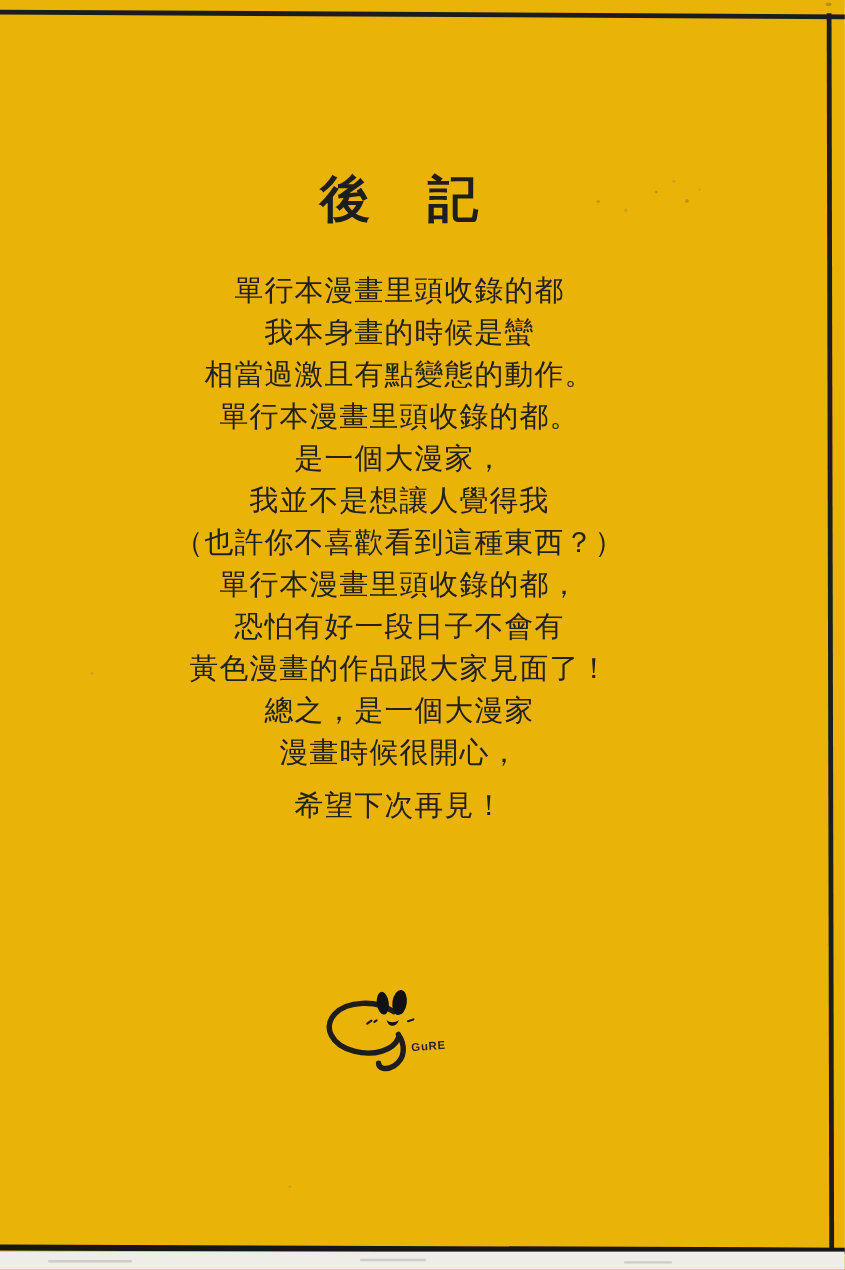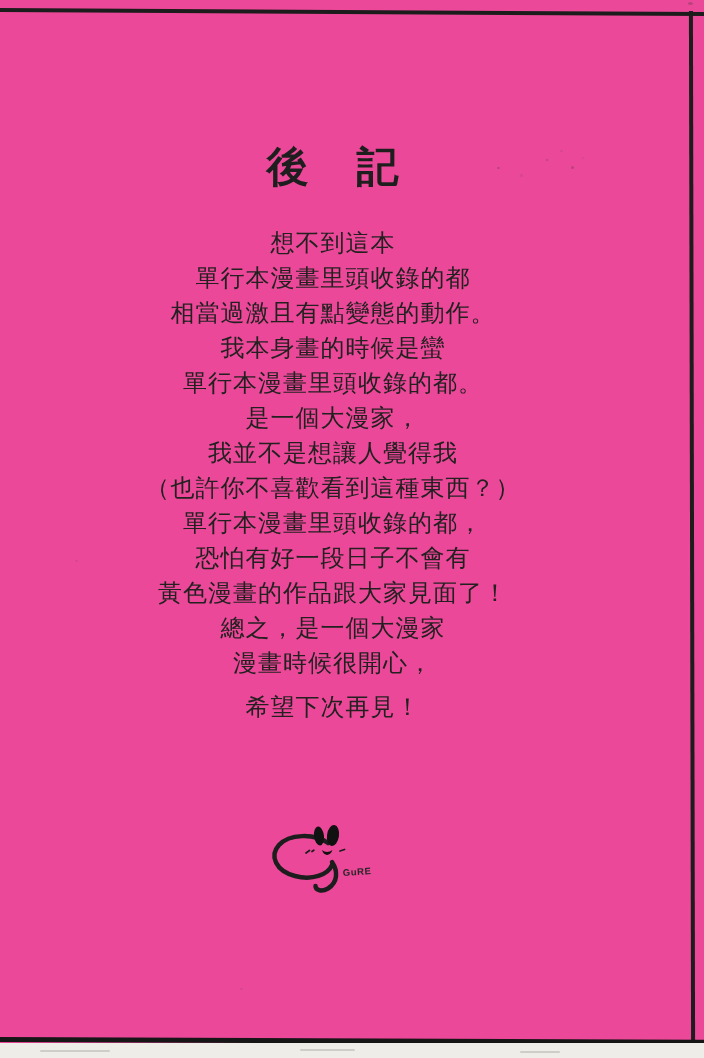--- a/index.html
+++ b/index.html
@@ -6,21 +6,21 @@
   html, body { margin: 0; padding: 0; }
   body {
     width: 704px; height: 1058px;
     overflow: hidden;
     background: #f3f1ee;
     font-family: "Liberation Serif", "DejaVu Serif", serif;
   }
   .page {
     position: relative;
     width: 704px; height: 1058px;
-    background: #ec4899;
+    background: #eab308;
     overflow: hidden;
   }
   
   .frame-top {
     position: absolute; left: -4px; top: 8px;
     width: 714px; height: 4px;
     background: #1c1c1c;
     transform: rotate(0.33deg); transform-origin: left center;
   }
   .frame-right {
@@ -100,24 +100,23 @@
   <div class="speck faint" style="left:520px;top:174px;width:3px;height:3px;"></div>
   <div class="speck" style="left:546px;top:159px;width:2px;height:2px;"></div>
   <div class="speck faint" style="left:560px;top:150px;width:3px;height:2px;"></div>
   <div class="speck" style="left:571px;top:166px;width:3px;height:3px;"></div>
   <div class="speck faint" style="left:582px;top:157px;width:2px;height:2px;"></div>
   <div class="speck" style="left:688px;top:2px;width:5px;height:3px;"></div>
   <div class="speck faint" style="left:240px;top:988px;width:3px;height:2px;"></div>
   <div class="speck faint" style="left:75px;top:560px;width:3px;height:2px;"></div>
 
   <div class="afterword">
-    <div class="line">想不到這本</div>
     <div class="line">單行本漫畫里頭收錄的都</div>
+    <div class="line">我本身畫的時候是蠻</div>
     <div class="line">相當過激且有點變態的動作。</div>
-    <div class="line">我本身畫的時候是蠻</div>
     <div class="line">單行本漫畫里頭收錄的都。</div>
     <div class="line">是一個大漫家，</div>
     <div class="line">我並不是想讓人覺得我</div>
     <div class="line">（也許你不喜歡看到這種東西？）</div>
     <div class="line">單行本漫畫里頭收錄的都，</div>
     <div class="line">恐怕有好一段日子不會有</div>
     <div class="line">黃色漫畫的作品跟大家見面了！</div>
     <div class="line">總之，是一個大漫家</div>
     <div class="line">漫畫時候很開心，</div>
     <div class="line">希望下次再見！</div>

